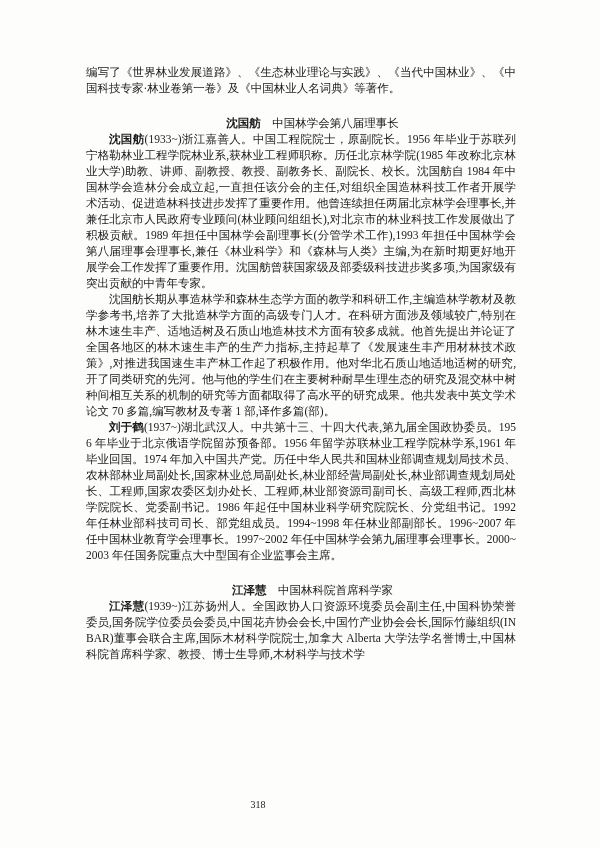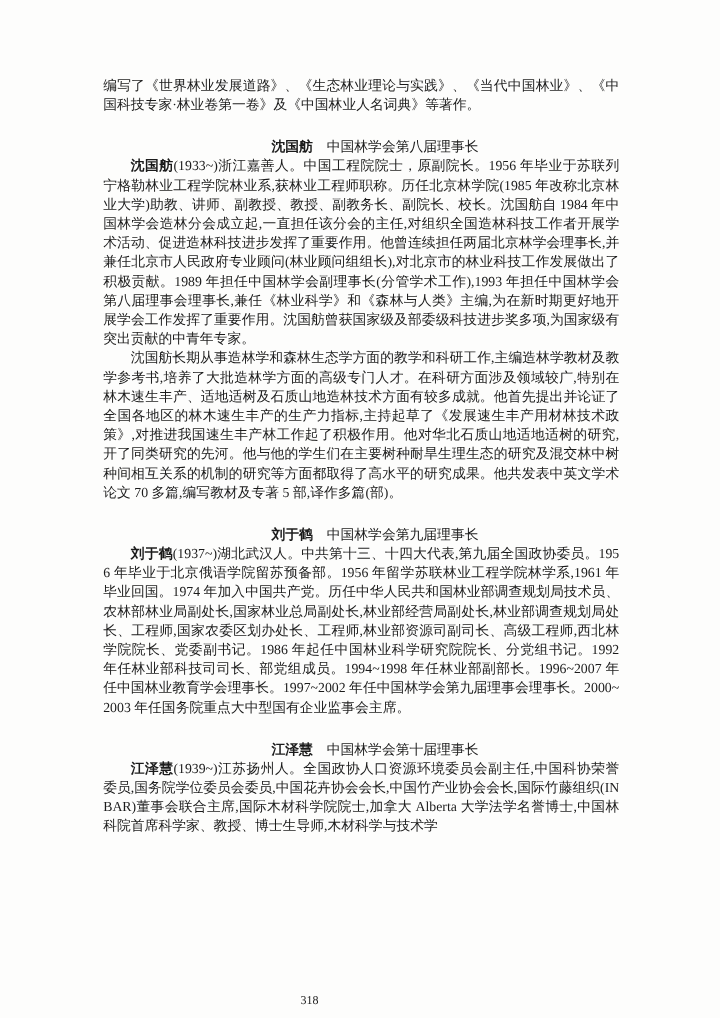--- a/index.html
+++ b/index.html
@@ -51,48 +51,47 @@
   }
   .heading .title {
     margin-left: 1em;
   }
   .lead {
     font-weight: bold;
   }
   .page-number {
     position: absolute;
     left: 0;
-    top: 828px;
+    top: 798px;
     width: 516px;
     text-align: center;
     font-size: 10px;
     line-height: 14px;
     color: #222222;
   }
 </style>
 </head>
 <body>
 
 <div class="sheet">
   <div class="text-block">
 
     <p class="para no-indent">编写了《世界林业发展道路》、《生态林业理论与实践》、《当代中国林业》、《中国科技专家·林业卷第一卷》及《中国林业人名词典》等著作。</p>
 
     <section>
       <p class="heading"><span class="name">沈国舫</span><span class="title">中国林学会第八届理事长</span></p>
       <p class="para"><span class="lead">沈国舫</span><span>(1933~)浙江嘉善人。中国工程院院士，原副院长。1956 年毕业于苏联列宁格勒林业工程学院林业系,获林业工程师职称。历任北京林学院(1985 年改称北京林业大学)助教、讲师、副教授、教授、副教务长、副院长、校长。沈国舫自 1984 年中国林学会造林分会成立起,一直担任该分会的主任,对组织全国造林科技工作者开展学术活动、促进造林科技进步发挥了重要作用。他曾连续担任两届北京林学会理事长,并兼任北京市人民政府专业顾问(林业顾问组组长),对北京市的林业科技工作发展做出了积极贡献。1989 年担任中国林学会副理事长(分管学术工作),1993 年担任中国林学会第八届理事会理事长,兼任《林业科学》和《森林与人类》主编,为在新时期更好地开展学会工作发挥了重要作用。沈国舫曾获国家级及部委级科技进步奖多项,为国家级有突出贡献的中青年专家。</span></p>
-      <p class="para">沈国舫长期从事造林学和森林生态学方面的教学和科研工作,主编造林学教材及教学参考书,培养了大批造林学方面的高级专门人才。在科研方面涉及领域较广,特别在林木速生丰产、适地适树及石质山地造林技术方面有较多成就。他首先提出并论证了全国各地区的林木速生丰产的生产力指标,主持起草了《发展速生丰产用材林技术政策》,对推进我国速生丰产林工作起了积极作用。他对华北石质山地适地适树的研究,开了同类研究的先河。他与他的学生们在主要树种耐旱生理生态的研究及混交林中树种间相互关系的机制的研究等方面都取得了高水平的研究成果。他共发表中英文学术论文 70 多篇,编写教材及专著 5 部,译作多篇(部)。</p>
+      <p class="para">沈国舫长期从事造林学和森林生态学方面的教学和科研工作,主编造林学教材及教学参考书,培养了大批造林学方面的高级专门人才。在科研方面涉及领域较广,特别在林木速生丰产、适地适树及石质山地造林技术方面有较多成就。他首先提出并论证了全国各地区的林木速生丰产的生产力指标,主持起草了《发展速生丰产用材林技术政策》,对推进我国速生丰产林工作起了积极作用。他对华北石质山地适地适树的研究,开了同类研究的先河。他与他的学生们在主要树种耐旱生理生态的研究及混交林中树种间相互关系的机制的研究等方面都取得了高水平的研究成果。他共发表中英文学术论文 70 多篇,编写教材及专著 1 部,译作多篇(部)。</p>
     </section>
 
     <section>
-      <p class="heading"><span class="name">刘于鹤</span><span class="title">中国林学会第九届理事长</span></p>
       <p class="para"><span class="lead">刘于鹤</span><span>(1937~)湖北武汉人。中共第十三、十四大代表,第九届全国政协委员。1956 年毕业于北京俄语学院留苏预备部。1956 年留学苏联林业工程学院林学系,1961 年毕业回国。1974 年加入中国共产党。历任中华人民共和国林业部调查规划局技术员、农林部林业局副处长,国家林业总局副处长,林业部经营局副处长,林业部调查规划局处长、工程师,国家农委区划办处长、工程师,林业部资源司副司长、高级工程师,西北林学院院长、党委副书记。1986 年起任中国林业科学研究院院长、分党组书记。1992 年任林业部科技司司长、部党组成员。1994~1998 年任林业部副部长。1996~2007 年任中国林业教育学会理事长。1997~2002 年任中国林学会第九届理事会理事长。2000~2003 年任国务院重点大中型国有企业监事会主席。</span></p>
     </section>
 
     <section>
-      <p class="heading"><span class="name">江泽慧</span><span class="title">中国林学会第十届理事长</span></p>
+      <p class="heading"><span class="name">江泽慧</span><span class="title">中国林科院首席科学家</span></p>
       <p class="para"><span class="lead">江泽慧</span><span>(1939~)江苏扬州人。全国政协人口资源环境委员会副主任,中国科协荣誉委员,国务院学位委员会委员,中国花卉协会会长,中国竹产业协会会长,国际竹藤组织(INBAR)董事会联合主席,国际木材科学院院士,加拿大 Alberta 大学法学名誉博士,中国林科院首席科学家、教授、博士生导师,木材科学与技术学</span></p>
     </section>
 
   </div>
 
   <div class="page-number">318</div>
 </div>
 
 </body></html>

